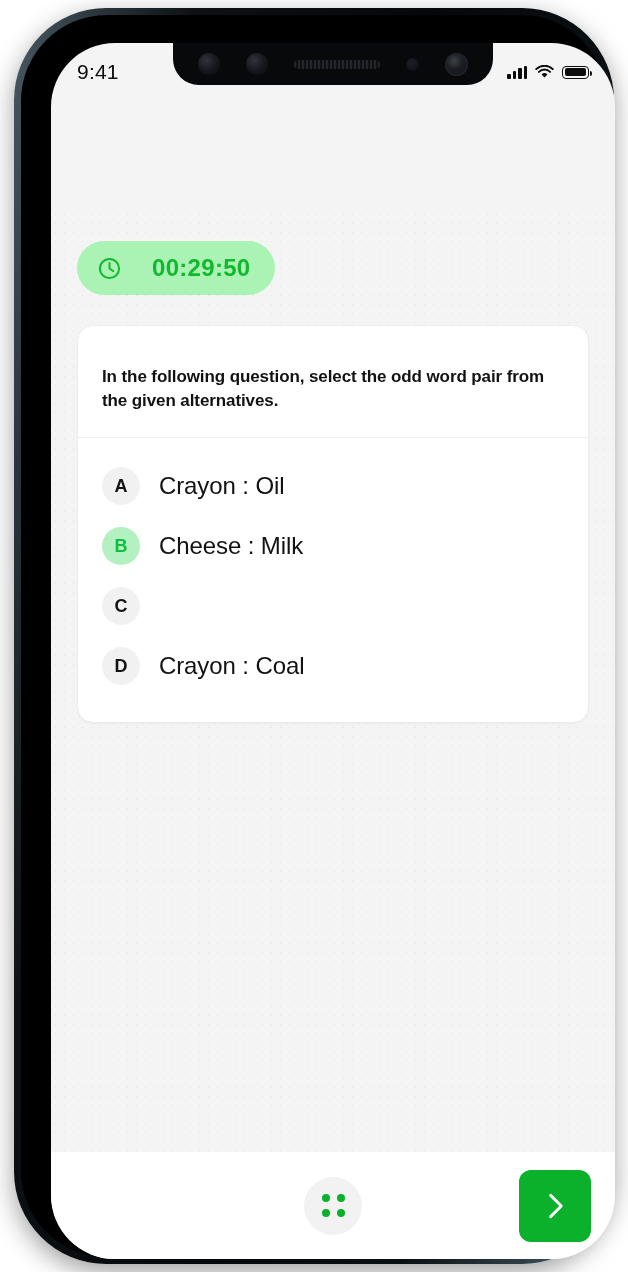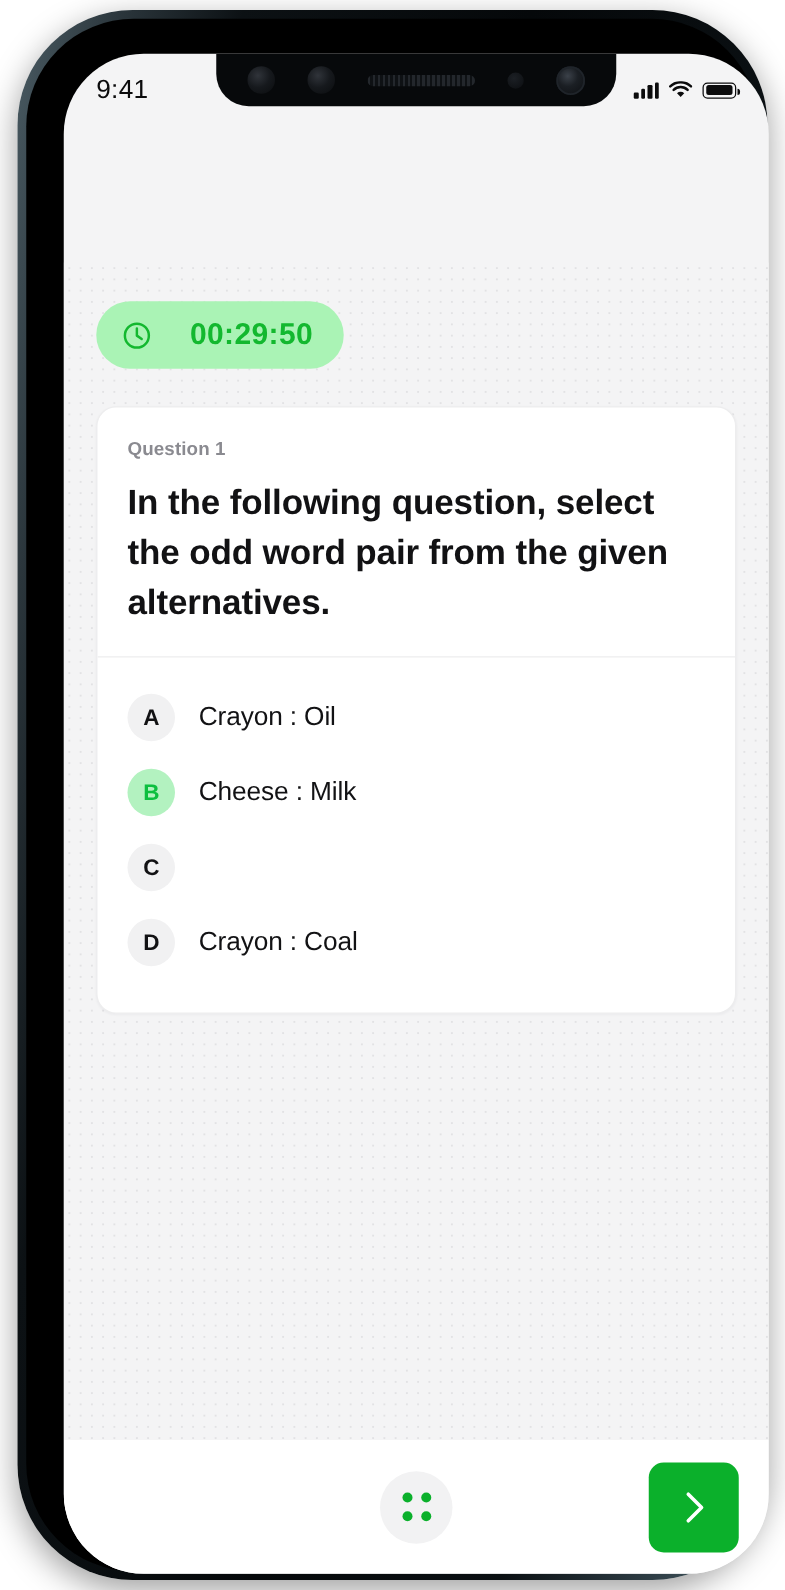--- a/index.html
+++ b/index.html
@@ -118,37 +118,37 @@
 
   .card{
     margin:30px 26px 0 26px;
     background:#ffffff; border-radius:16px;
     border:1px solid #ededee;
     box-shadow:0 1px 2px rgba(16,24,40,.04);
     overflow:hidden;
   }
   .card-head{ padding:25px 24px 24px 24px; }
   .q-label{ font-size:15px; font-weight:700; color:#8a8a90; letter-spacing:.1px; }
-  .q-text{ margin-top:14px; font-size:28px; font-weight:700; color:#121214; line-height:1.42; letter-spacing:-.1px; }
+  .q-text{ margin-top:14px; font-size:17px; font-weight:700; color:#121214; line-height:1.42; letter-spacing:-.1px; }
 
   .divider{ height:1px; background:#ededee; }
 
   .options{ padding:18px 24px 26px 24px; }
   .option{
     display:flex; align-items:center; gap:19px;
     padding:11px 0; cursor:pointer;
   }
   .opt-circle{
     flex:0 0 auto; width:38px; height:38px; border-radius:50%;
     background:#f1f1f2; color:#121214;
     display:flex; align-items:center; justify-content:center;
     font-size:18px; font-weight:700;
   }
   .option.selected .opt-circle{ background:#b3f2c0; color:#0cbf3f; }
-  .opt-text{ font-size:21px; color:#121214; font-weight:400; letter-spacing:-.1px; }
+  .opt-text{ font-size:24px; color:#121214; font-weight:400; letter-spacing:-.1px; }
   .option.selected .opt-text{ font-weight:400; }
 
   
   .bottom-bar{
     position:absolute; left:0; right:0; bottom:0; height:107px;
     background:#ffffff; z-index:10;
     display:flex; align-items:center; justify-content:center;
     padding:0 26px;
   }
   .grid-btn{
@@ -211,21 +211,20 @@
           <div class="timer">
             <svg width="25" height="25" viewBox="0 0 24 24">
               <circle cx="12" cy="12" r="9.2" stroke="#13b82f" stroke-width="1.9" fill="none"></circle>
               <path d="M12 6.6V12l3.7 2.6" stroke="#13b82f" stroke-width="1.9" fill="none" stroke-linecap="round" stroke-linejoin="round"></path>
             </svg>
             <span class="timer-text">00:29:50</span>
           </div>
 
           <div class="card">
             <div class="card-head">
-              <div class="q-label">Question 1</div>
               <div class="q-text">In the following question, select the odd word pair from the given alternatives.</div>
             </div>
             <div class="divider"></div>
             <div class="options">
 
               <div class="option">
                 <div class="opt-circle">A</div>
                 <div class="opt-text">Crayon : Oil</div>
               </div>
 

